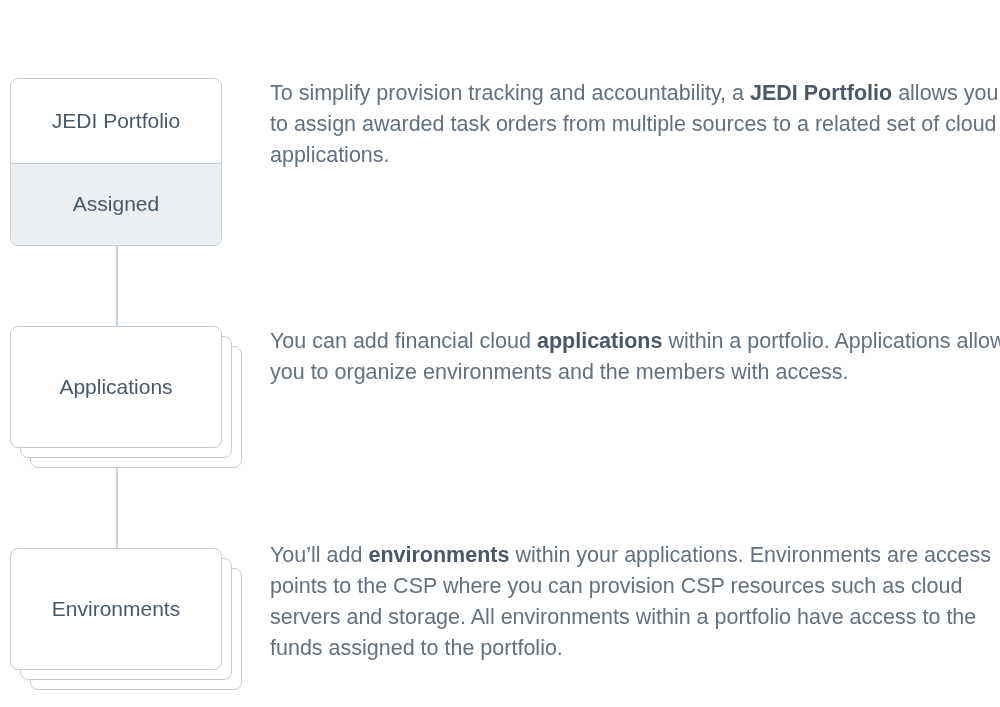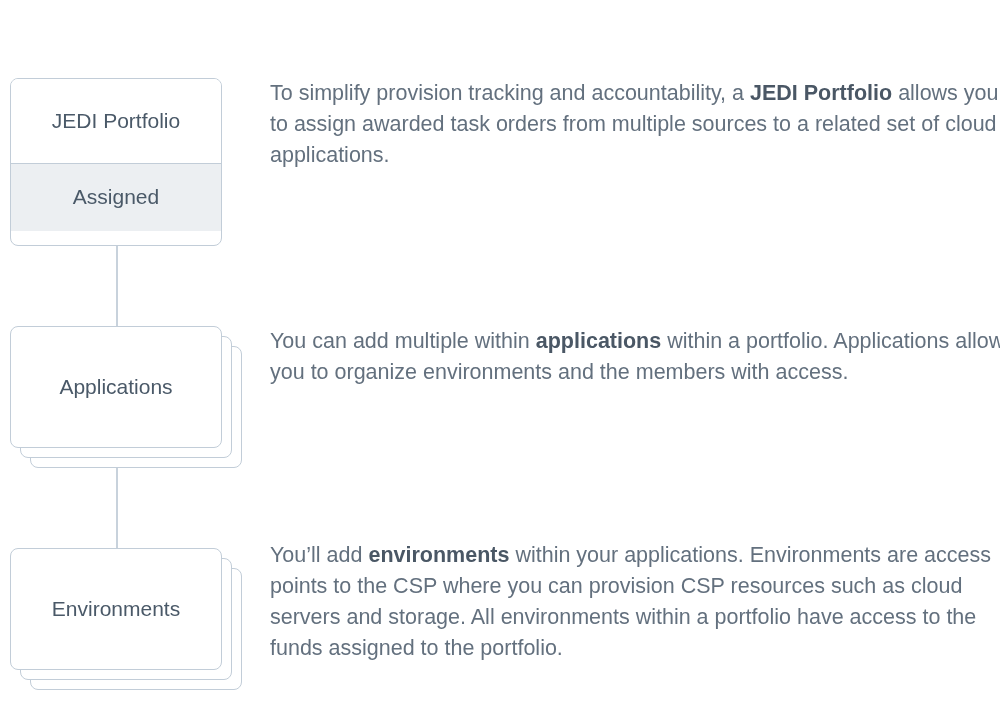--- a/index.html
+++ b/index.html
@@ -61,21 +61,21 @@
     text-align: center;
     box-sizing: border-box;
   }
   .card-row.top {
     height: 84px;
     background: #ffffff;
     font-size: 21px;
     color: #4a5968;
   }
   .card-row.bottom {
-    height: 68px;
+    height: 82px;
     background: #eceff2;
     border-top: 1px solid #c2cdd8;
     font-size: 21px;
     line-height: 1.35;
     color: #4a5968;
     flex-direction: column;
   }
   .card-row.single {
     height: 114px;
     font-size: 21px;
@@ -131,17 +131,17 @@
   <div class="node-group" id="node-environments">
     <div class="stack-card" style="left:20px; top:20px; width:212px; height:122px;"></div>
     <div class="stack-card" style="left:10px; top:10px; width:212px; height:122px;"></div>
     <div class="card" style="left:0; top:0; width:212px; height:122px;">
       <div class="card-row single" style="height:120px;">Environments</div>
     </div>
   </div>
 
   <div class="desc" id="desc-portfolio"><span>To simplify provision tracking and accountability, a </span><b>JEDI Portfolio</b><span> allows you to assign awarded task orders from multiple sources to a related set of cloud applications.</span></div>
 
-  <div class="desc" id="desc-applications"><span>You can add multiple within </span><b>applications</b><span> within a portfolio. Applications allow you to organize environments and the members with access.</span></div>
+  <div class="desc" id="desc-applications"><span>You can add financial cloud </span><b>applications</b><span> within a portfolio. Applications allow you to organize environments and the members with access.</span></div>
 
   <div class="desc" id="desc-environments"><span>You’ll add </span><b>environments</b><span> within your applications. Environments are access points to the CSP where you can provision CSP resources such as cloud servers and storage. All environments within a portfolio have access to the funds assigned to the portfolio.</span></div>
 
 </div>
 
 </body></html>

